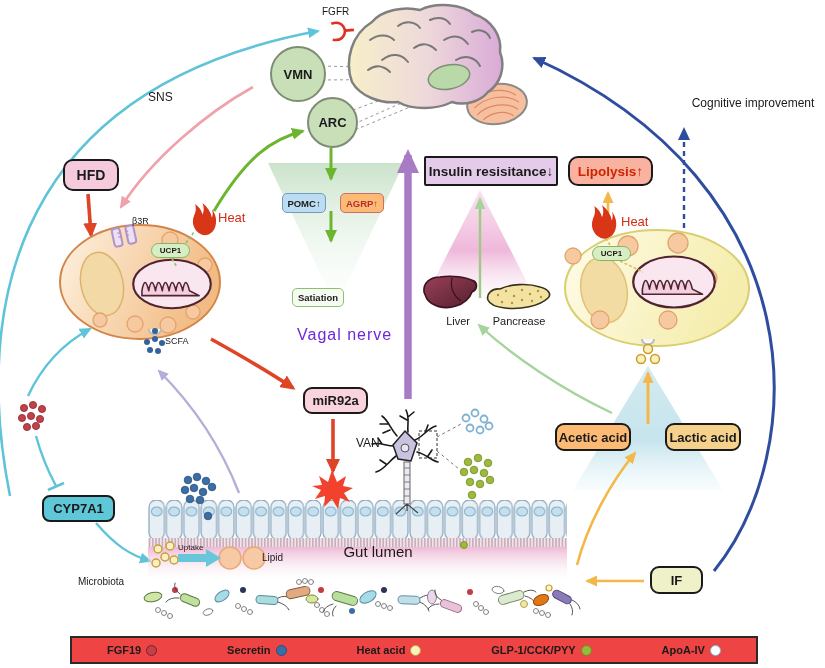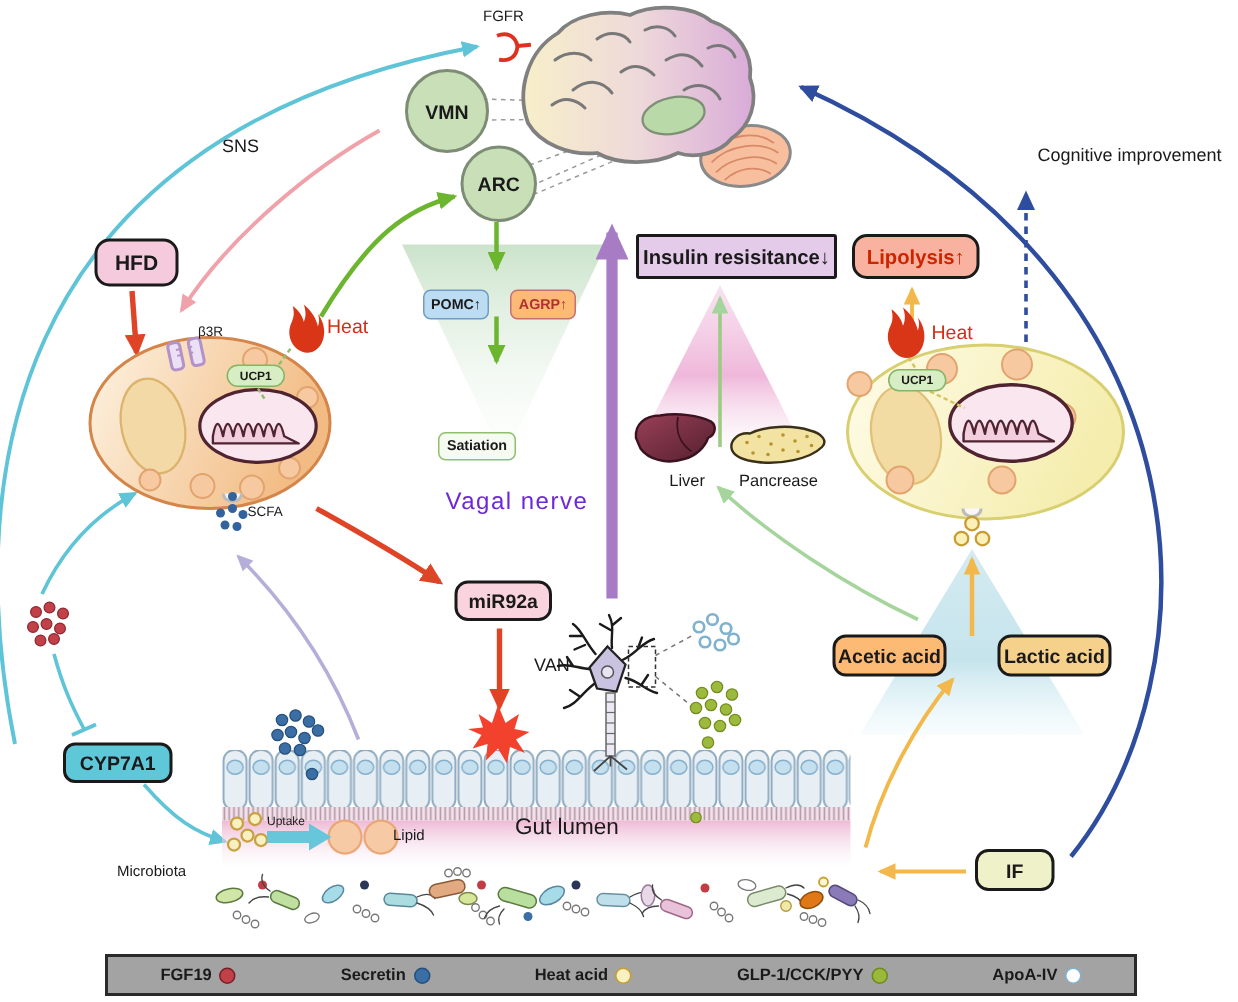--- a/index.html
+++ b/index.html
@@ -7,21 +7,21 @@
        font-family:"Liberation Sans","DejaVu Sans",sans-serif;color:#1a1a1a;}
   #layer{position:absolute;left:0;top:0;}
   .lbl{position:absolute;font-weight:normal;white-space:nowrap;}
   .bx{position:absolute;display:flex;align-items:center;justify-content:center;
       font-weight:bold;border:2px solid #1a1a1a;box-sizing:border-box;text-align:right;}
   .pill{position:absolute;display:flex;align-items:center;justify-content:center;
         font-weight:bold;box-sizing:border-box;border-radius:9px;}
   .circle{position:absolute;display:flex;align-items:center;justify-content:center;
         font-weight:bold;border-radius:50%;background:#c8dfb8;border:2px solid #7d8d75;}
   #legend{position:absolute;left:70px;top:636px;width:688px;height:28px;border:2px solid #2a2a2a;
-        box-sizing:border-box;background:#a3a3a3;display:flex;align-items:center;justify-content:space-around;}
+        box-sizing:border-box;background:#ef4444;display:flex;align-items:center;justify-content:space-around;}
   .leg-item{display:flex;align-items:center;gap:5px;font-weight:bold;font-size:11px;}
   .dot{width:9px;height:9px;border-radius:50%;display:inline-block;}
   .dot-fgf19{background:#c24048;border:1.5px solid #7a1f28;}
   .dot-secretin{background:#3a6ea5;border:1.5px solid #24507e;}
   .dot-bile{background:#faf0c0;border:1.5px solid #c89c30;}
   .dot-glp{background:#9ab83a;border:1.5px solid #6e8a20;}
   .dot-apoa{background:#fff;border:1.5px solid #7fb2d0;}
 </style>
 </head>
 <body>

